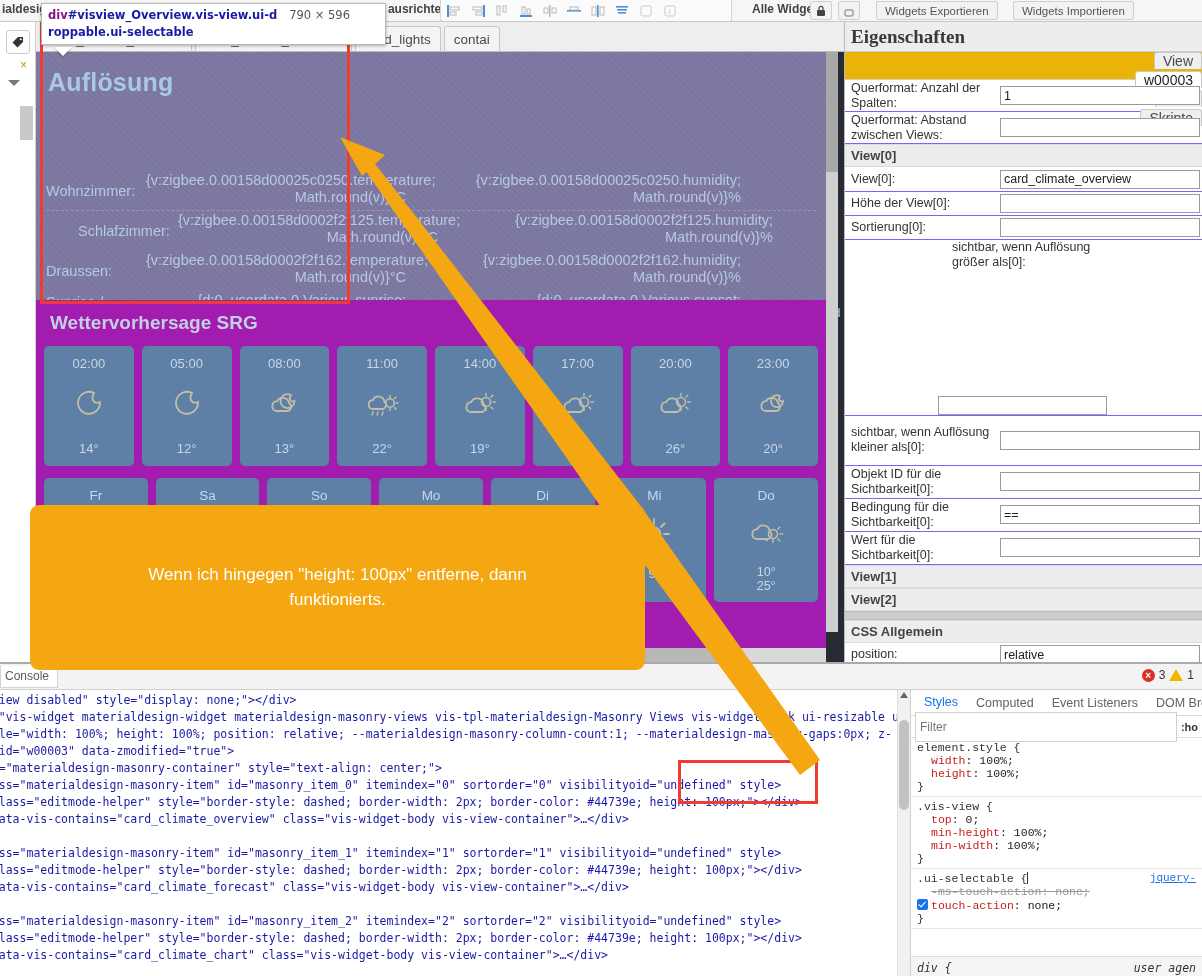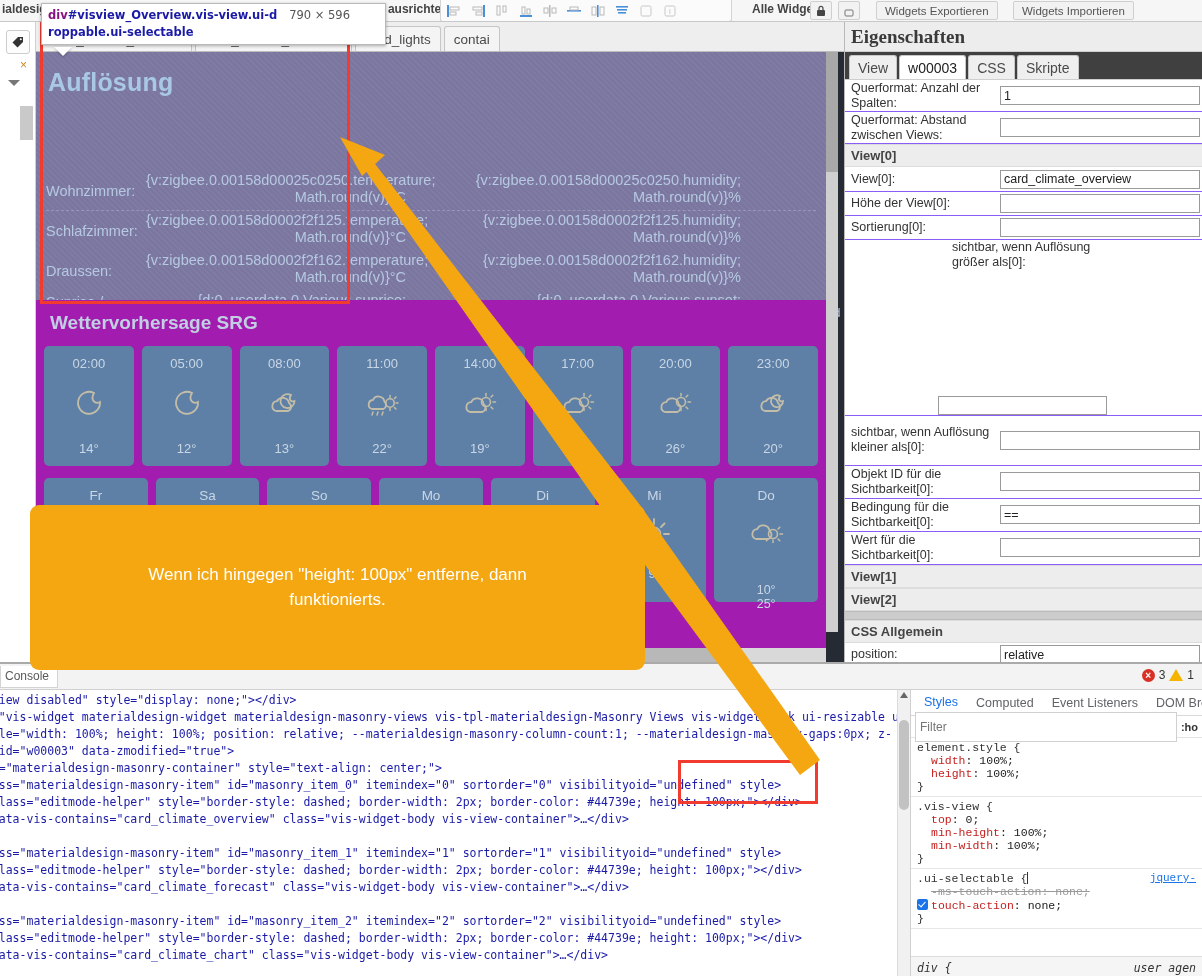--- a/index.html
+++ b/index.html
@@ -213,21 +213,21 @@
     position: absolute; left: 844px; top: 22px; width: 358px; height: 640px;
     background: #ffffff; border-left: 1px solid #b9b9b9; overflow: hidden;
   }
   .props-head {
     height: 30px; background: #ededed; border-bottom: 1px solid #cfcfcf;
     display: flex; align-items: center; padding-left: 6px;
     font-family: "Liberation Serif", serif; font-size: 19px; font-weight: bold; color: #3a3a3a;
   }
   .props-tabs {
     height: 28px; display: flex; align-items: flex-end; gap: 2px; padding-left: 4px;
-    background: #404040; border-bottom: 1px solid #cfcfcf;
+    background: #eab308; border-bottom: 1px solid #cfcfcf; flex-direction: column;
   }
   .ptab {
     height: 24px; padding: 0 8px; border: 1px solid #c8c8c8; border-bottom: none;
     background: #efefef; border-radius: 3px 3px 0 0; font-size: 14px; color: #4a4a4a;
     display: flex; align-items: center;
   }
   .ptab.sel { background: #ffffff; color: #222; }
   .prow {
     display: flex; align-items: center; min-height: 21px;
     border-bottom: 1px solid #8b5cf6;
@@ -456,21 +456,21 @@
 
         <div class="ov-row" style="top:118px;">
           <span class="lbl">Wohnzimmer:</span>
           <span class="col c1">{v:zigbee.0.00158d00025c0250.temperature;
 Math.round(v)}°C</span>
           <span class="col c2">{v:zigbee.0.00158d00025c0250.humidity;
 Math.round(v)}%</span>
         </div>
         <div class="ov-sep" style="top:158px;"></div>
 
-        <div class="ov-row" style="top:158px;">
+        <div class="ov-row" style="top:158px;margin-left:32px;">
           <span class="lbl">Schlafzimmer:</span>
           <span class="col c1">{v:zigbee.0.00158d0002f2f125.temperature;
 Math.round(v)}°C</span>
           <span class="col c2">{v:zigbee.0.00158d0002f2f125.humidity;
 Math.round(v)}%</span>
         </div>
 
         <div class="ov-row" style="top:198px;">
           <span class="lbl">Draussen:</span>
           <span class="col c1">{v:zigbee.0.00158d0002f2f162.temperature;
@@ -631,21 +631,21 @@
                   <circle cx="26" cy="19" r="4.5" fill="none" stroke="#c3bda8" stroke-width="1.6"></circle>
                   <g stroke="#c3bda8" stroke-width="1.5" stroke-linecap="round">
                     <line x1="33" y1="19" x2="35.5" y2="19"></line>
                     <line x1="31" y1="14" x2="32.8" y2="12.2"></line>
                     <line x1="31" y1="24" x2="32.8" y2="25.8"></line>
                     <line x1="26" y1="25" x2="26" y2="27.5"></line>
                     <line x1="21" y1="24" x2="19.5" y2="25.8"></line>
                   </g>
                   <path d="M9 24 a5 5 0 0 1 1.2-9.8 a6.5 6.5 0 0 1 12.4 1.8 a4.6 4.6 0 0 1 -1.1 8z" fill="none" stroke="#c3bda8" stroke-width="1.8"></path>
                 </svg></span>
-            <span class="tmin" style="margin-top:28px;">10°</span>
+            <span class="tmin" style="margin-top:10px;">10°</span>
             <span class="tmax">25°</span>
           </div>
         </div>
 
       </div>
 
       <div class="canvas-hscroll">
           <i></i>
         </div>
     </div>

